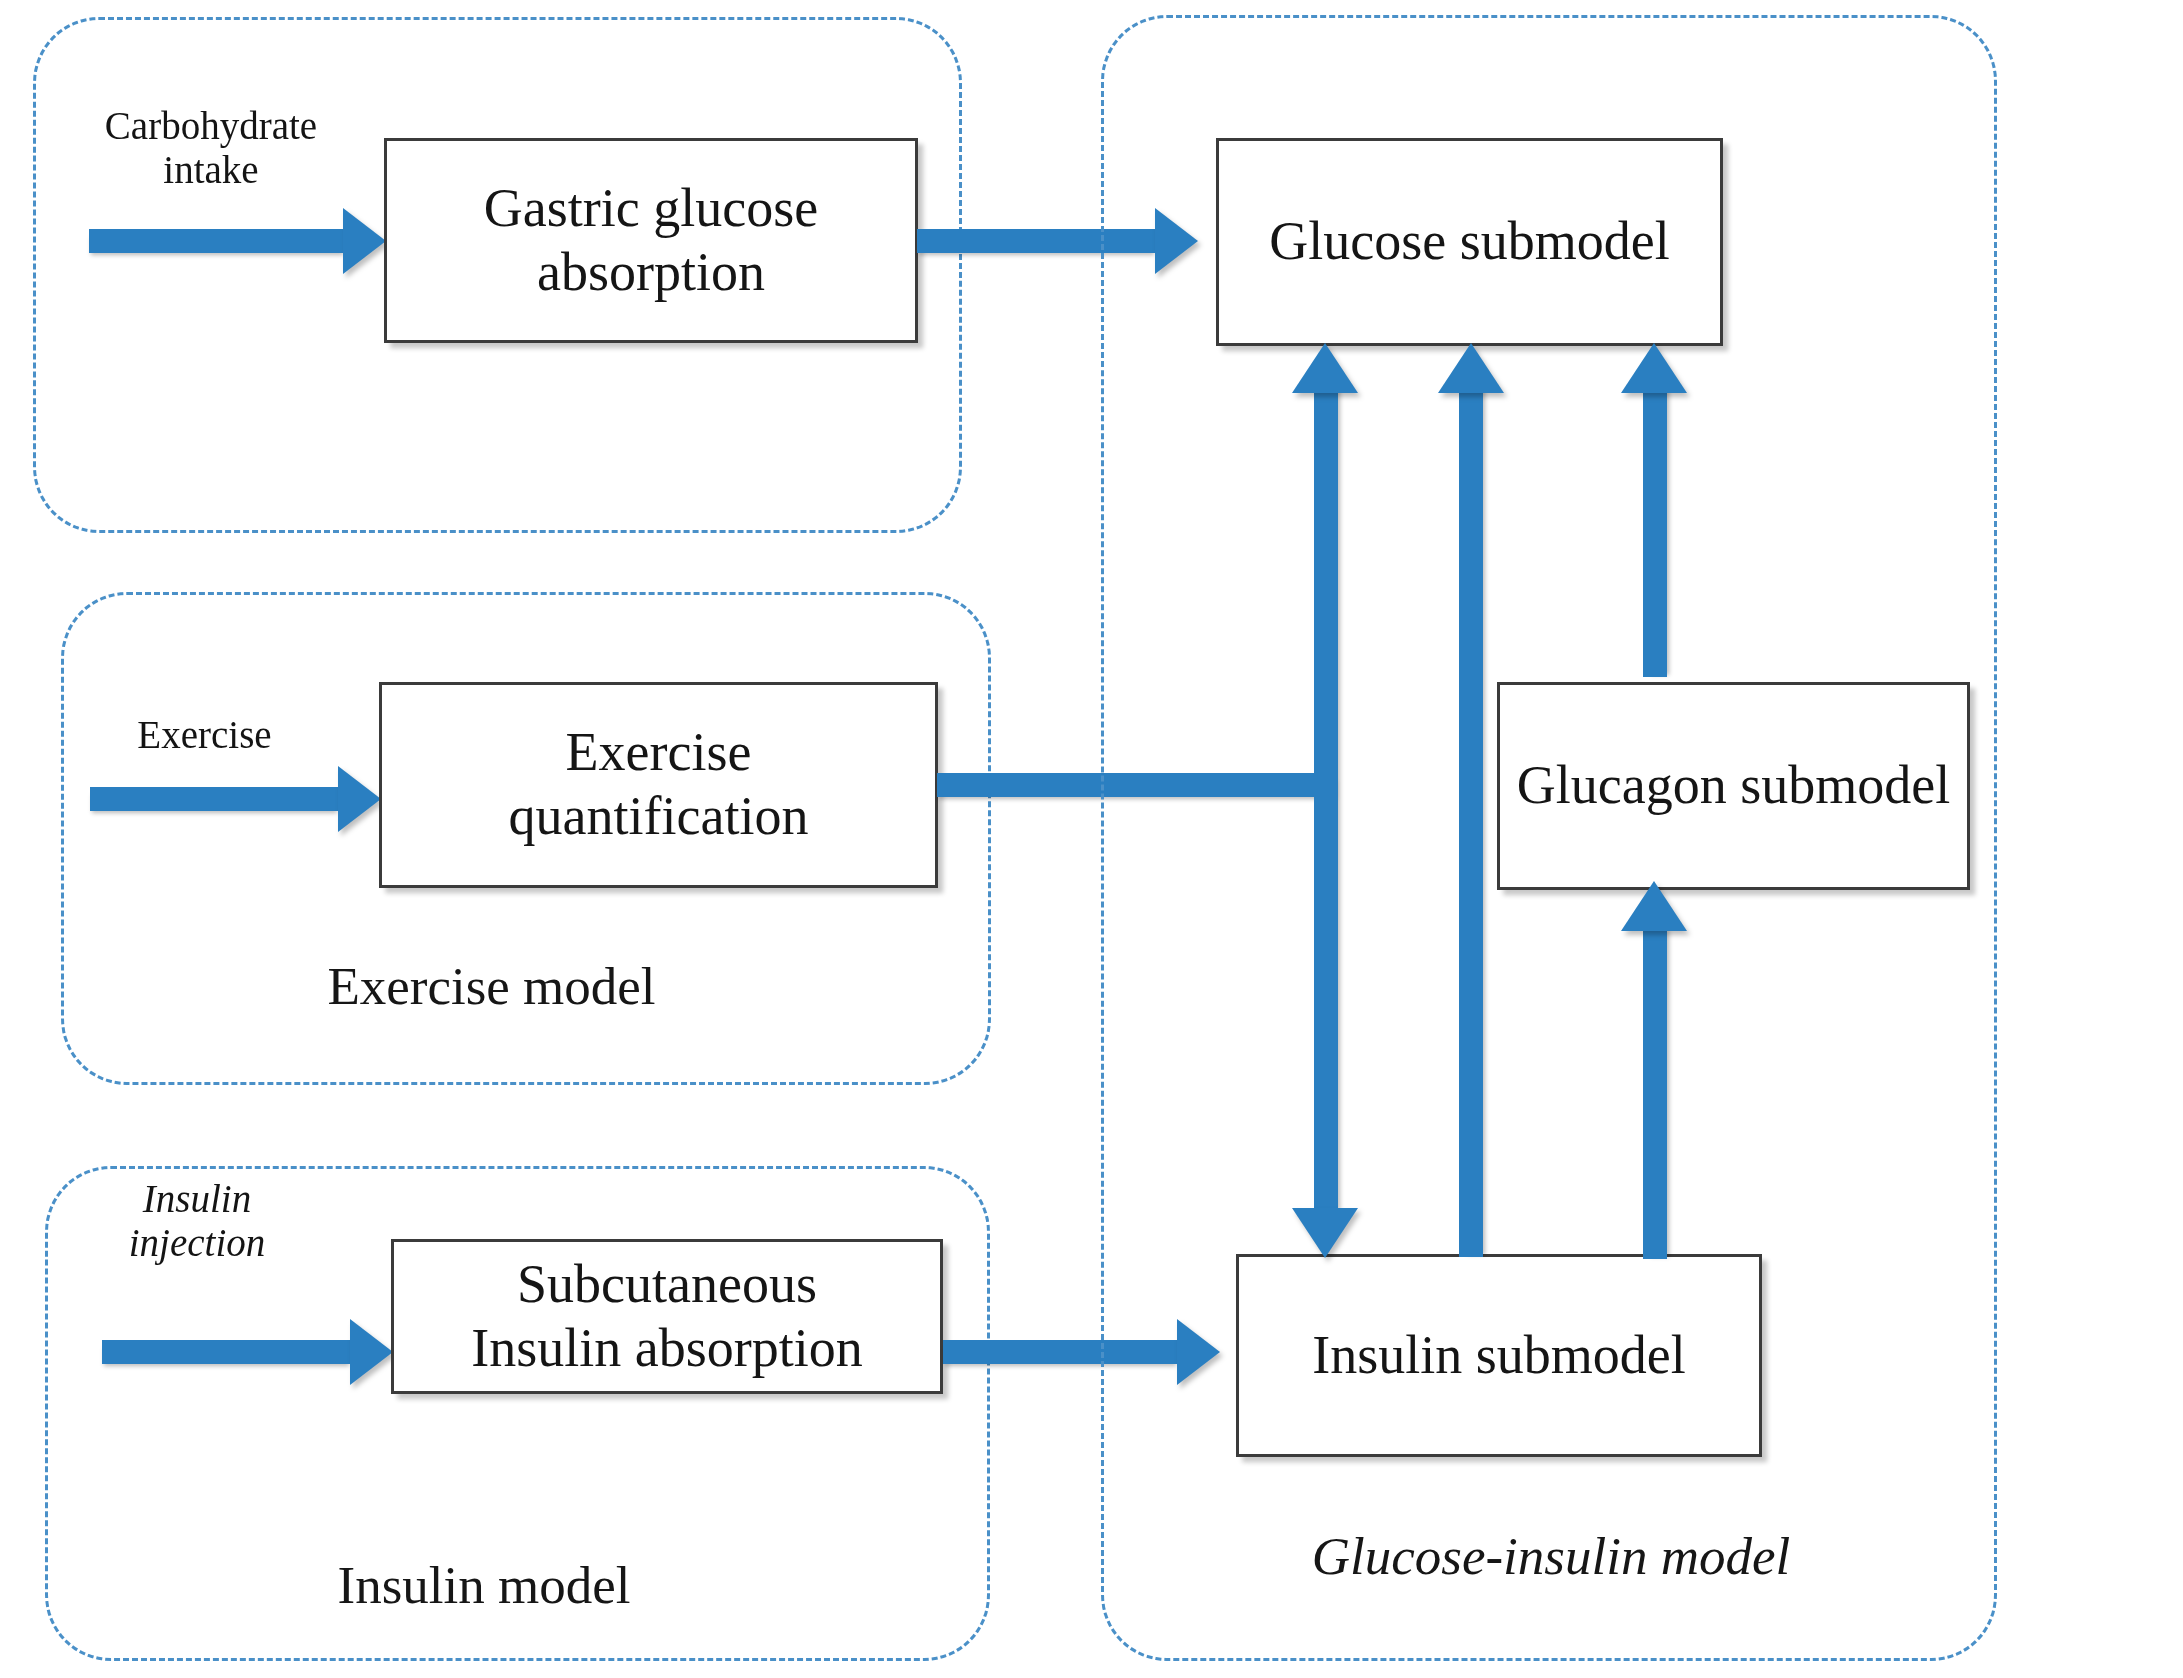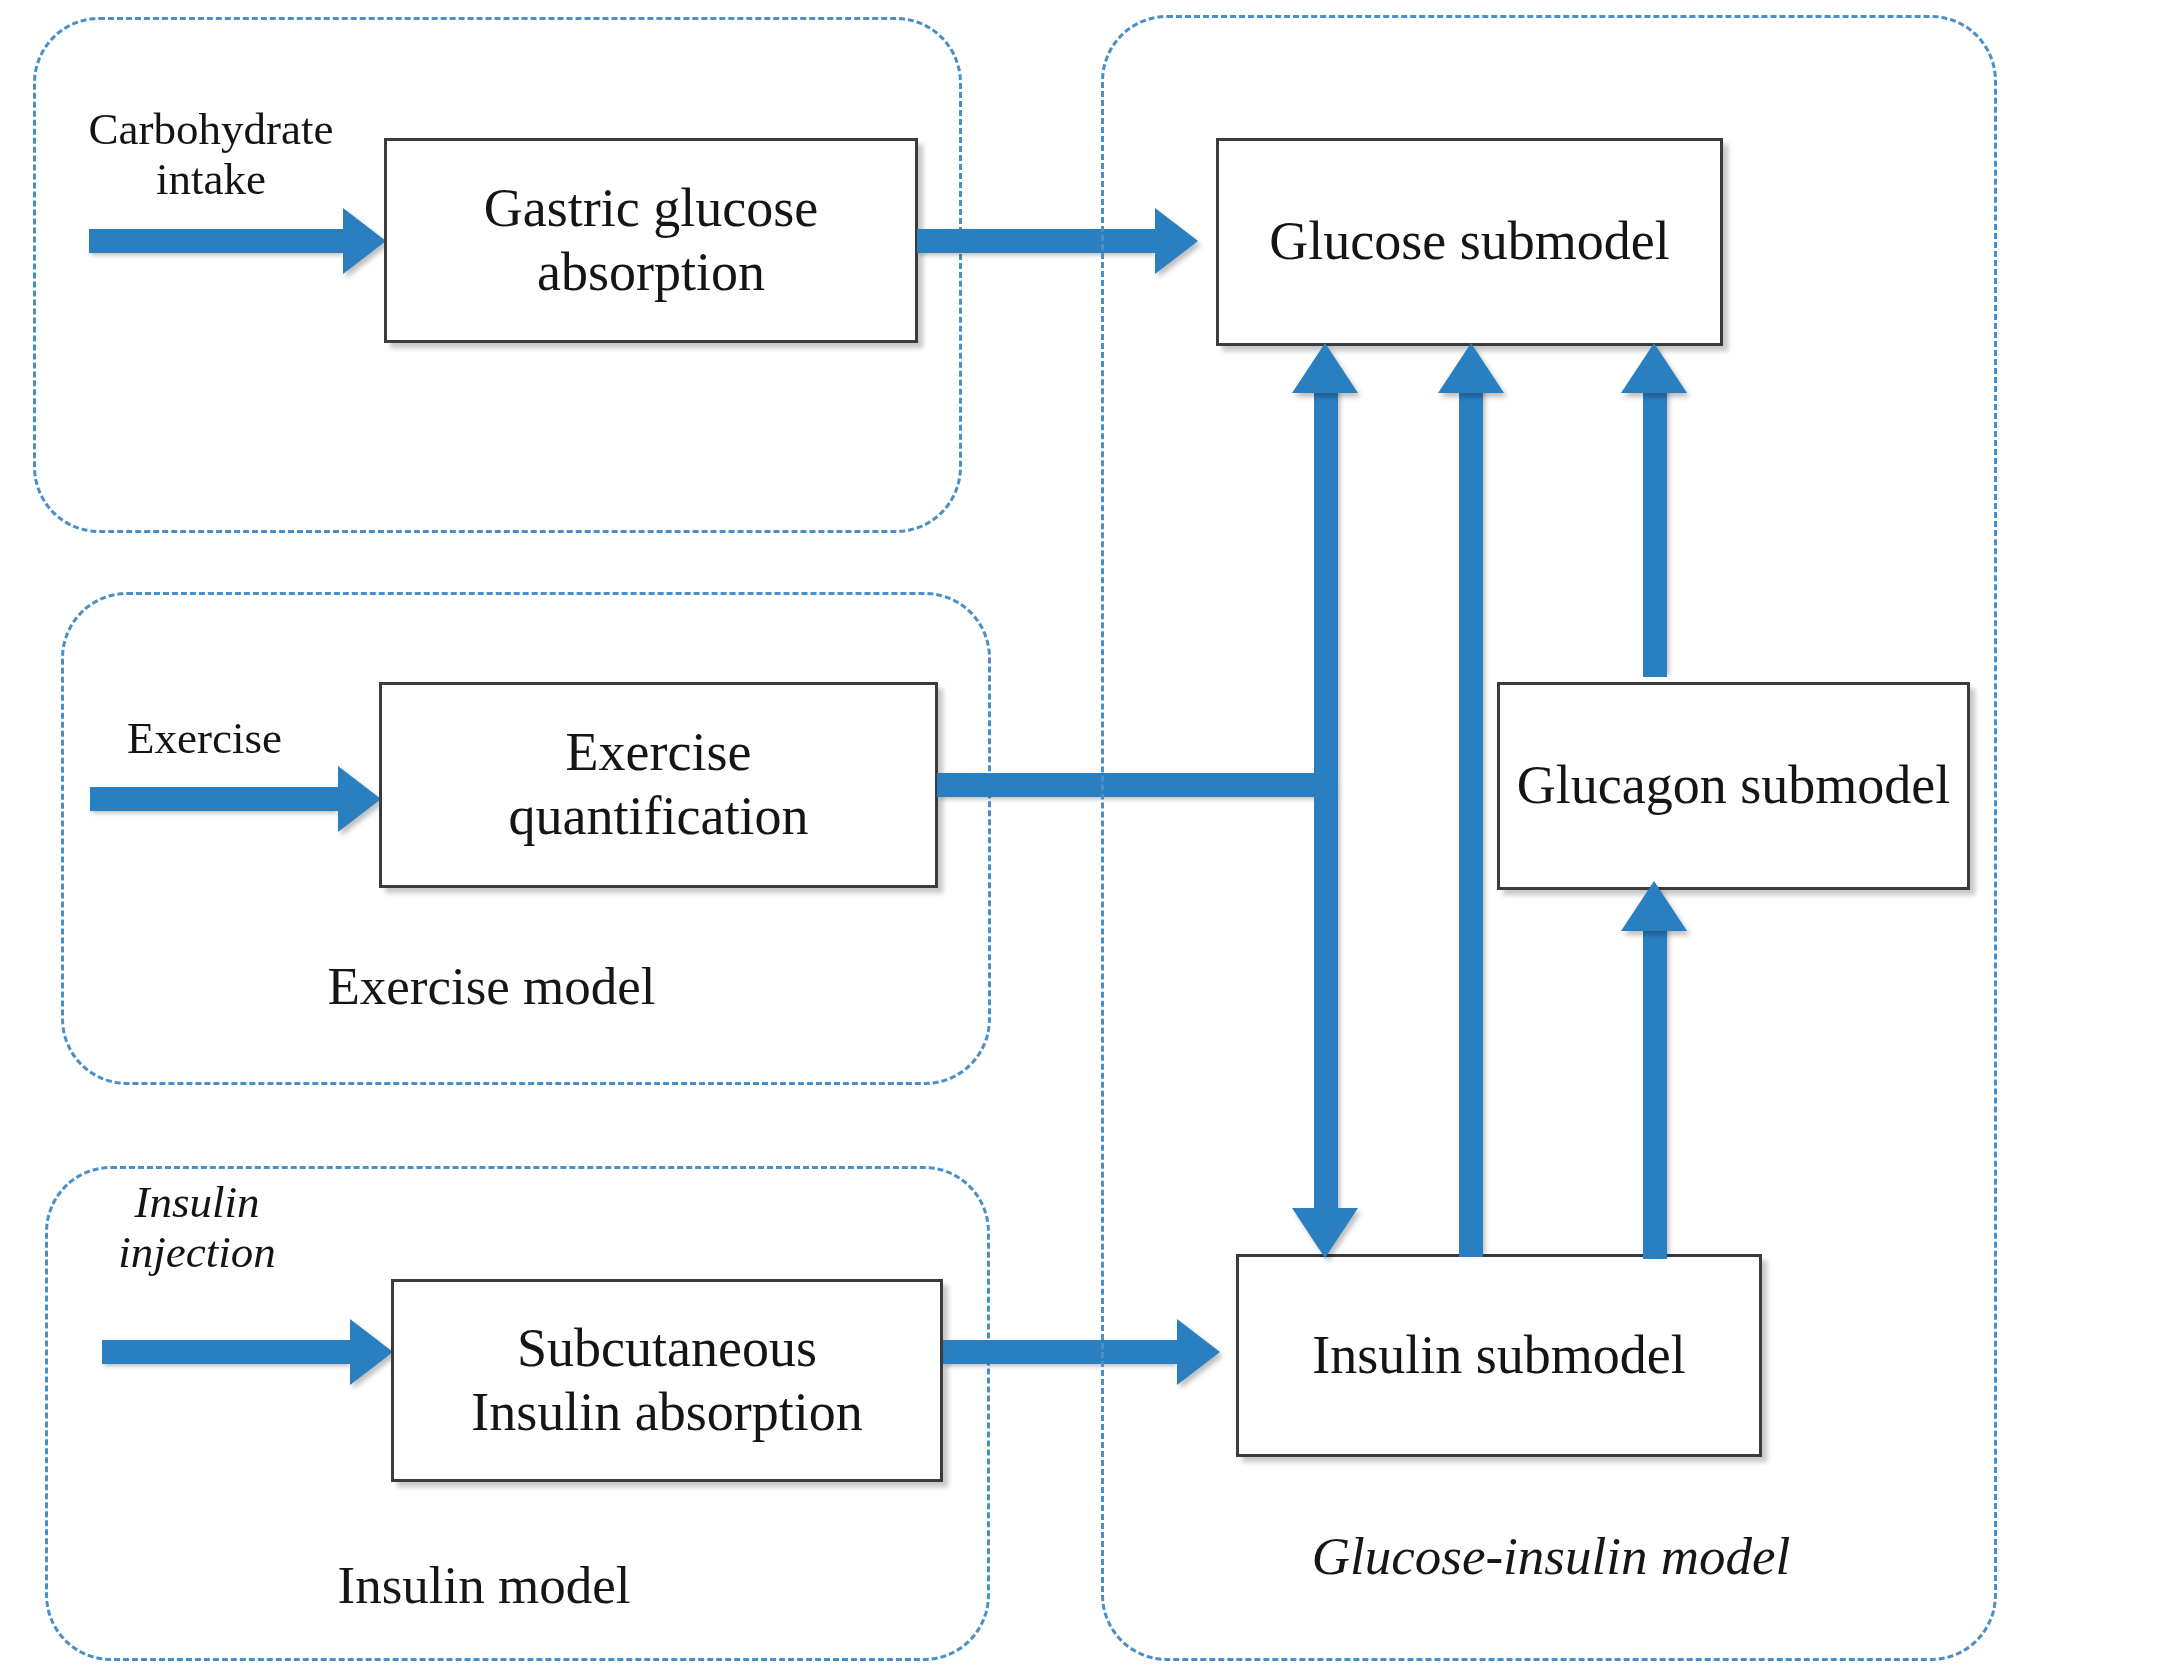--- a/index.html
+++ b/index.html
@@ -14,21 +14,21 @@
                line-height:1.05;white-space:nowrap;color:#161616;}
 
   
   .box{position:absolute;box-sizing:border-box;background:#ffffff;
        border:3.5px solid #3b3b3b;
        box-shadow:6.2px 6.2px 4.8px rgba(0,0,0,0.22);
        display:flex;align-items:center;justify-content:center;text-align:center;}
   .box-label{font-size:54px;line-height:1.18;color:#151515;padding:0 8.3px;}
 
   
-  .free-text{position:absolute;font-size:45px;line-height:1.12;
+  .free-text{position:absolute;font-size:39px;line-height:1.12;
              color:#141414;white-space:pre-line;text-align:center;}
 
   
   .hline{position:absolute;background:#2a7fc1;height:23.5px;
          box-shadow:0 5.5px 4.2px -2.1px rgba(0,0,0,0.25);}
   .vline{position:absolute;background:#2a7fc1;width:23.5px;
          box-shadow:5.5px 0 4.2px -2.1px rgba(0,0,0,0.25);}
   .arrow-r{position:absolute;width:0;height:0;
            border-top:33px solid transparent;border-bottom:33px solid transparent;
            border-left:43px solid #2a7fc1;
@@ -80,21 +80,21 @@
 
   <div class="group" style="left:45px;top:1166px;width:945px;height:495px;"></div>
   <div class="group-label" style="left:138px;top:1526px;width:692px;margin-top:32px;">Insulin model</div>
 
   <div class="free-text" style="left:48px;top:1177px;width:298px;font-style:italic;">Insulin
 injection</div>
 
   <div class="hline" style="left:102px;top:1340px;width:249px;"></div>
   <div class="arrow-r" style="left:350px;top:1319px;"></div>
 
-  <div class="box" style="left:391px;top:1239px;width:552px;height:203px;margin-top:40px;">
+  <div class="box" style="left:391px;top:1239px;width:552px;height:155px;">
     <span class="box-label" style="white-space:pre-line;">Subcutaneous
 Insulin absorption</span>
   </div>
 
   <div class="hline" style="left:943px;top:1340px;width:235px;"></div>
   <div class="arrow-r" style="left:1177px;top:1319px;"></div>
 
   <div class="group" style="left:1101px;top:15.2px;width:896px;height:1646px;"></div>
   <div class="group-label" style="left:1177px;top:1529px;width:748px;font-style:italic;">Glucose-insulin model</div>
 

